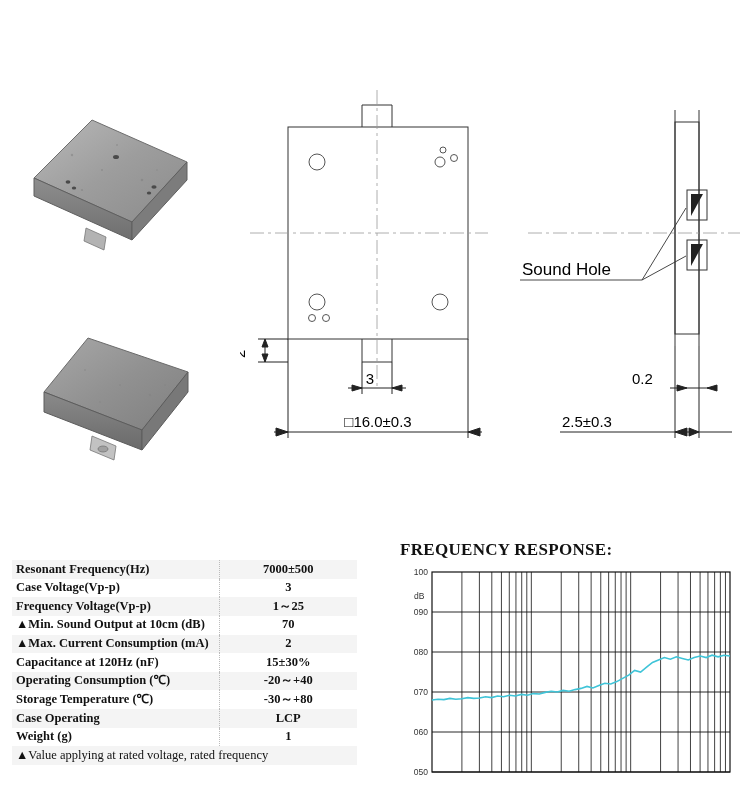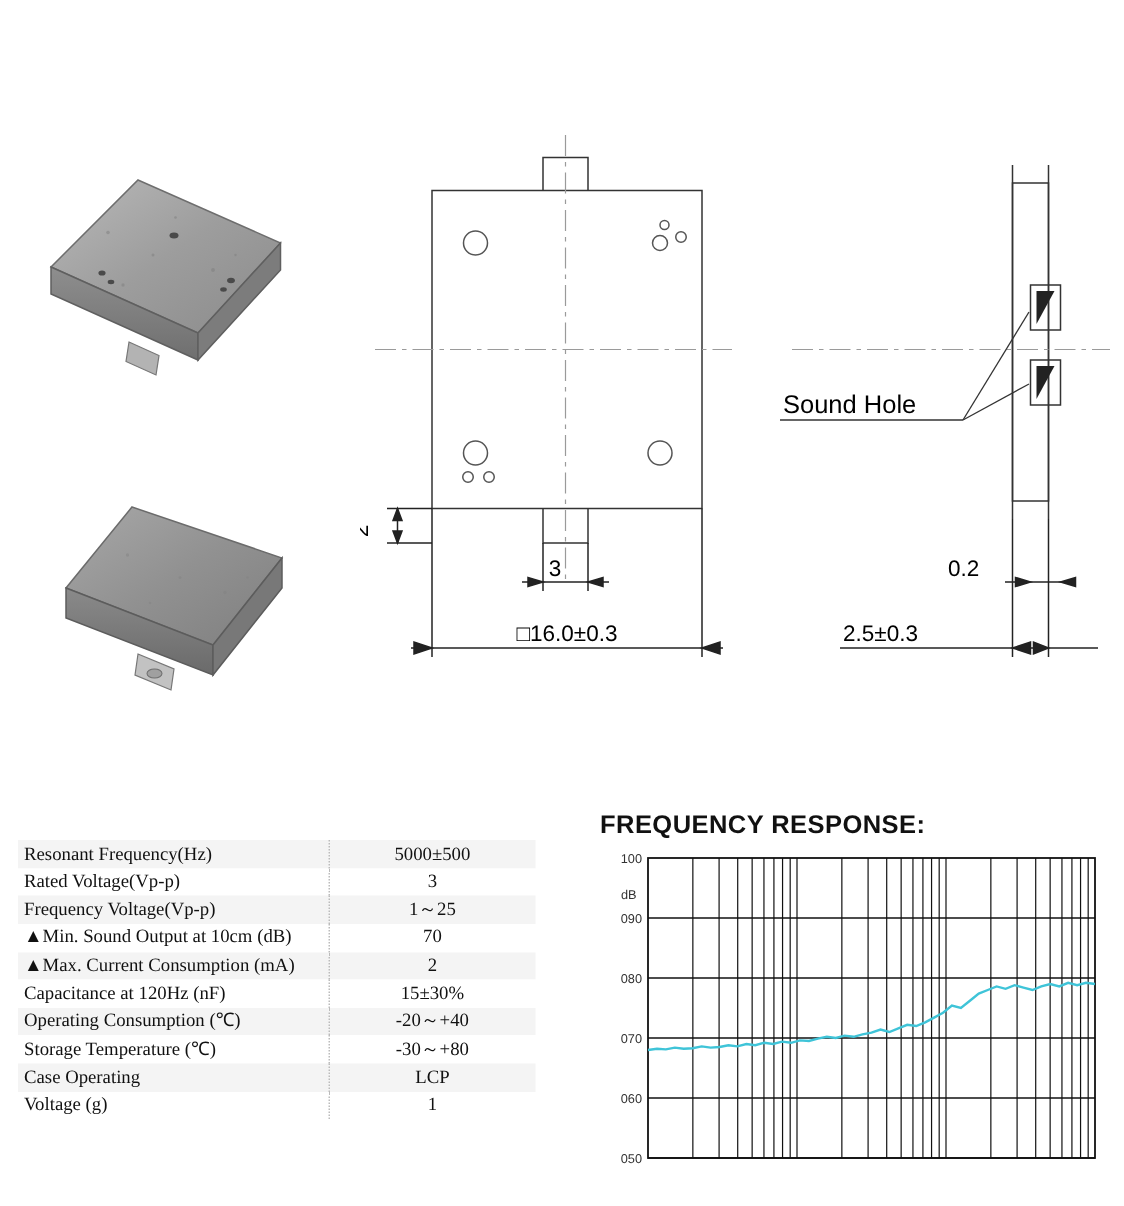--- a/index.html
+++ b/index.html
@@ -16,29 +16,29 @@
 
   
   #front-view{left:240px;top:90px;width:250px;height:360px;}
   #side-view{left:520px;top:90px;width:225px;height:360px;}
 
   .dimtxt{font-family:"Liberation Sans", sans-serif;font-size:15px;color:#000;}
 
   
   #spec{left:12px;top:560px;width:345px;}
   table.spec{border-collapse:collapse;width:100%;font-size:12.5px;}
-  table.spec td{padding:1.5px 4px;line-height:1.25;}
+  table.spec td{padding:1.5px 4px;line-height:1.25;font-weight:bold;}
   table.spec tr:nth-child(odd){background:#f4f4f4;}
   table.spec tr:nth-child(even){background:#ffffff;}
   td.k{text-align:left;width:60%;border-right:1px dotted #bbbbbb;}
   td.v{text-align:center;width:40%;}
   .note{font-size:12.5px;padding:2px 4px;background:#f4f4f4;}
 
   
-  #freqtitle{left:400px;top:540px;font-size:17px;font-family:Liberation Sans, sans-serif;font-weight:bold;letter-spacing:.3px;}
+  #freqtitle{left:400px;top:540px;font-size:17px;font-family:Liberation Serif, serif;font-weight:bold;letter-spacing:.3px;}
   #chartbox{left:392px;top:566px;width:345px;height:222px;}
   .axlab{font-family:"Liberation Sans",sans-serif;font-size:8.5px;fill:#333;}
 </style>
 </head>
 <body>
 
 <svg class="abs" id="photo1" viewBox="0 0 185 160">
   <defs>
     <linearGradient id="g1" x1="0" y1="0" x2="1" y2="1">
       <stop offset="0" stop-color="#b9b9b9"></stop>
@@ -197,24 +197,24 @@
     <line x1="179" y1="256" x2="179" y2="348"></line>
   </g>
   <text class="dimtxt" x="42" y="337">2.5±0.3</text>
 </svg>
 
 <div class="abs" id="spec">
   <table class="spec">
     <tbody>
       <tr>
         <td class="k">Resonant Frequency(Hz)</td>
-        <td class="v">5000±500</td>
-      </tr>
-      <tr>
-        <td class="k">Rated Voltage(Vp-p)</td>
+        <td class="v">7000±500</td>
+      </tr>
+      <tr>
+        <td class="k">Case Voltage(Vp-p)</td>
         <td class="v">3</td>
       </tr>
       <tr>
         <td class="k">Frequency Voltage(Vp-p)</td>
         <td class="v">1～25</td>
       </tr>
       <tr>
         <td class="k">▲Min. Sound Output at 10cm (dB)</td>
         <td class="v">70</td>
       </tr>
@@ -232,25 +232,26 @@
       </tr>
       <tr>
         <td class="k">Storage Temperature (℃)</td>
         <td class="v">-30～+80</td>
       </tr>
       <tr>
         <td class="k">Case Operating</td>
         <td class="v">LCP</td>
       </tr>
       <tr>
-        <td class="k">Voltage (g)</td>
+        <td class="k">Weight (g)</td>
         <td class="v">1</td>
       </tr>
     </tbody>
   </table>
+  <div class="note">▲Value applying at rated voltage, rated frequency</div>
 </div>
 
 <div class="abs" id="freqtitle">FREQUENCY RESPONSE:</div>
 
 <svg class="abs" id="chartbox" viewBox="0 0 345 222">
   <rect x="0" y="0" width="345" height="222" fill="#ffffff" stroke="none"></rect>
 
   <rect id="plotframe" x="40" y="6" width="298" height="200" fill="#ffffff" stroke="#111" stroke-width="1.2"></rect>
   <g id="gridlayer">
       <line x1="40" x2="338" y1="46" y2="46" stroke="#111" stroke-width="0.9"></line>

